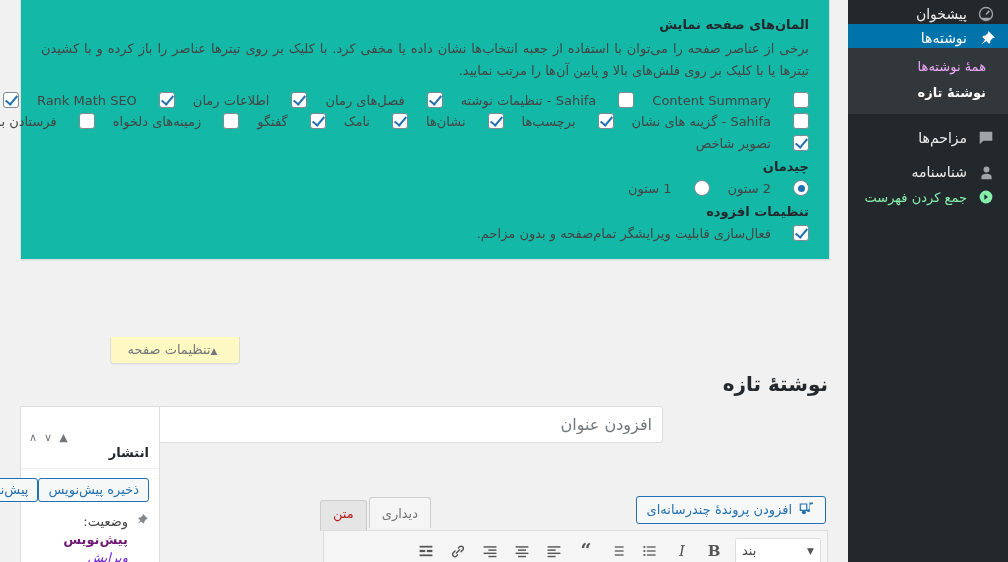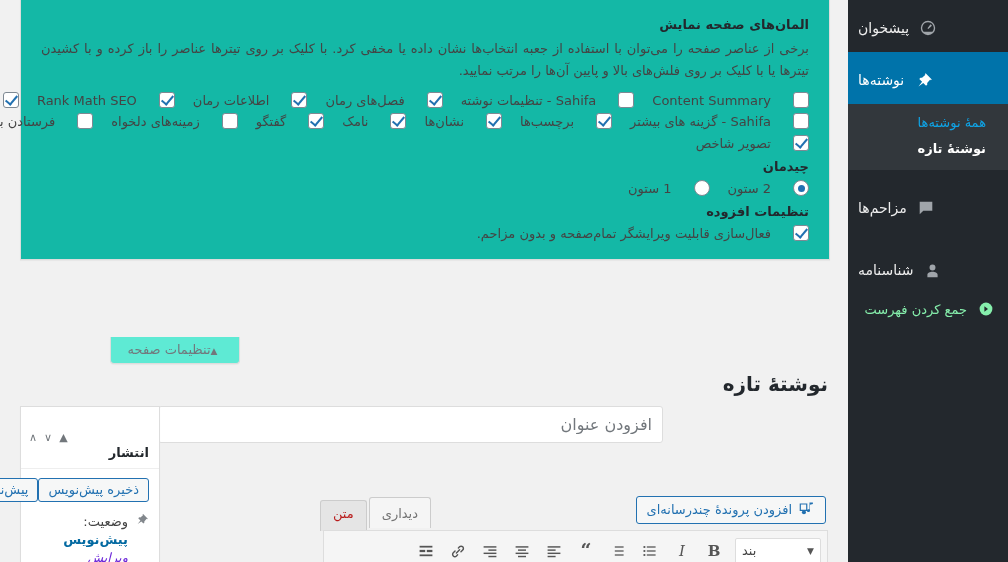--- a/index.html
+++ b/index.html
@@ -18,23 +18,23 @@
   
   .adminmenu {
     position: absolute; top: 0; right: 0;
     width: 160px; height: 562px;
     background: #23282d;
     color: #eee;
     font-size: 14px;
   }
   .menu-item {
     position: relative;
-    display: flex; align-items: center; justify-content: flex-end;
+    display: flex; align-items: center; justify-content: flex-start;
     gap: 9px;
-    height: 52px;
+    height: 24px;
     padding: 4px 12px 0 10px;
     color: #eee;
     cursor: pointer;
     white-space: nowrap;
   }
   .menu-item .mlabel { font-size: 14px; line-height: 34px; }
   .menu-item .micon {
     width: 20px; height: 20px;
     display: inline-flex; align-items: center; justify-content: center;
     color: #a0a5aa;
@@ -54,21 +54,21 @@
     border-bottom: 8px solid transparent;
     border-left: 8px solid #f1f1f1;
   }
   .submenu {
     background: #32373c;
     padding: 6px 0 8px 0;
   }
   .submenu-item {
     padding: 4px 22px 4px 10px;
     font-size: 13px;
-    color: #0ea5e9;
+    color: #f0abfc;
     line-height: 18px;
     cursor: pointer;
     white-space: nowrap;
   }
   .submenu-item.current { color: #fff; font-weight: bold; }
   .menu-sep { height: 10px; }
   .collapse-item {
     display: flex; align-items: center; gap: 9px;
     padding: 0 12px 0 10px;
     height: 30px;
@@ -150,21 +150,21 @@
     background: #2271b1;
   }
   .so-singlerow { display: flex; justify-content: flex-start; margin: 6px 0; }
 
   
   .screen-meta-links {
     position: absolute; top: 337px; right: 608px;
     width: 130px;
   }
   .smtab {
-    background: #5eead4;
+    background: #fef9c3;
     border: 1px solid #ddd;
     border-top: none;
     border-radius: 0 0 4px 4px;
     padding: 5px 10px 6px 10px;
     font-size: 13px; color: #72777c;
     text-align: center;
     cursor: pointer;
     box-shadow: 0 1px 1px rgba(0,0,0,.04);
   }
   .smtab .caret { font-size: 9px; margin-right: 5px; color: #72777c; }
@@ -301,21 +301,21 @@
     cursor: pointer;
     white-space: nowrap;
   }
   .pb-line {
     display: flex; align-items: flex-start; gap: 5px;
     margin-top: 11px;
     font-size: 13px; color: #444;
     line-height: 18px;
   }
   .pb-line .ico { color: #82878c; width: 16px; flex: 0 0 16px; display: inline-flex; justify-content: center; }
-  .pb-line b { color: #0369a1; text-align: right; }
+  .pb-line b { color: #701a75; text-align: right; }
   .pb-line a { color: #6d28d9; text-decoration: none; cursor: pointer; font-style: italic; }
 </style>
 </head>
 <body>
 
 <div id="app">
 
   <nav class="adminmenu">
 
     <div class="menu-item">
@@ -404,21 +404,21 @@
         </label>
         <label class="cb-label">
           <span class="cbox checked"></span>
           <span>چکیده</span>
         </label>
       </div>
 
       <div class="so-row">
         <label class="cb-label">
           <span class="cbox"></span>
-          <span>Sahifa - گزینه های بیشتر</span>
+          <span>Sahifa - گزینه های نشان</span>
         </label>
         <label class="cb-label">
           <span class="cbox checked"></span>
           <span>برچسب‌ها</span>
         </label>
         <label class="cb-label">
           <span class="cbox checked"></span>
           <span>نشان‌ها</span>
         </label>
         <label class="cb-label">

